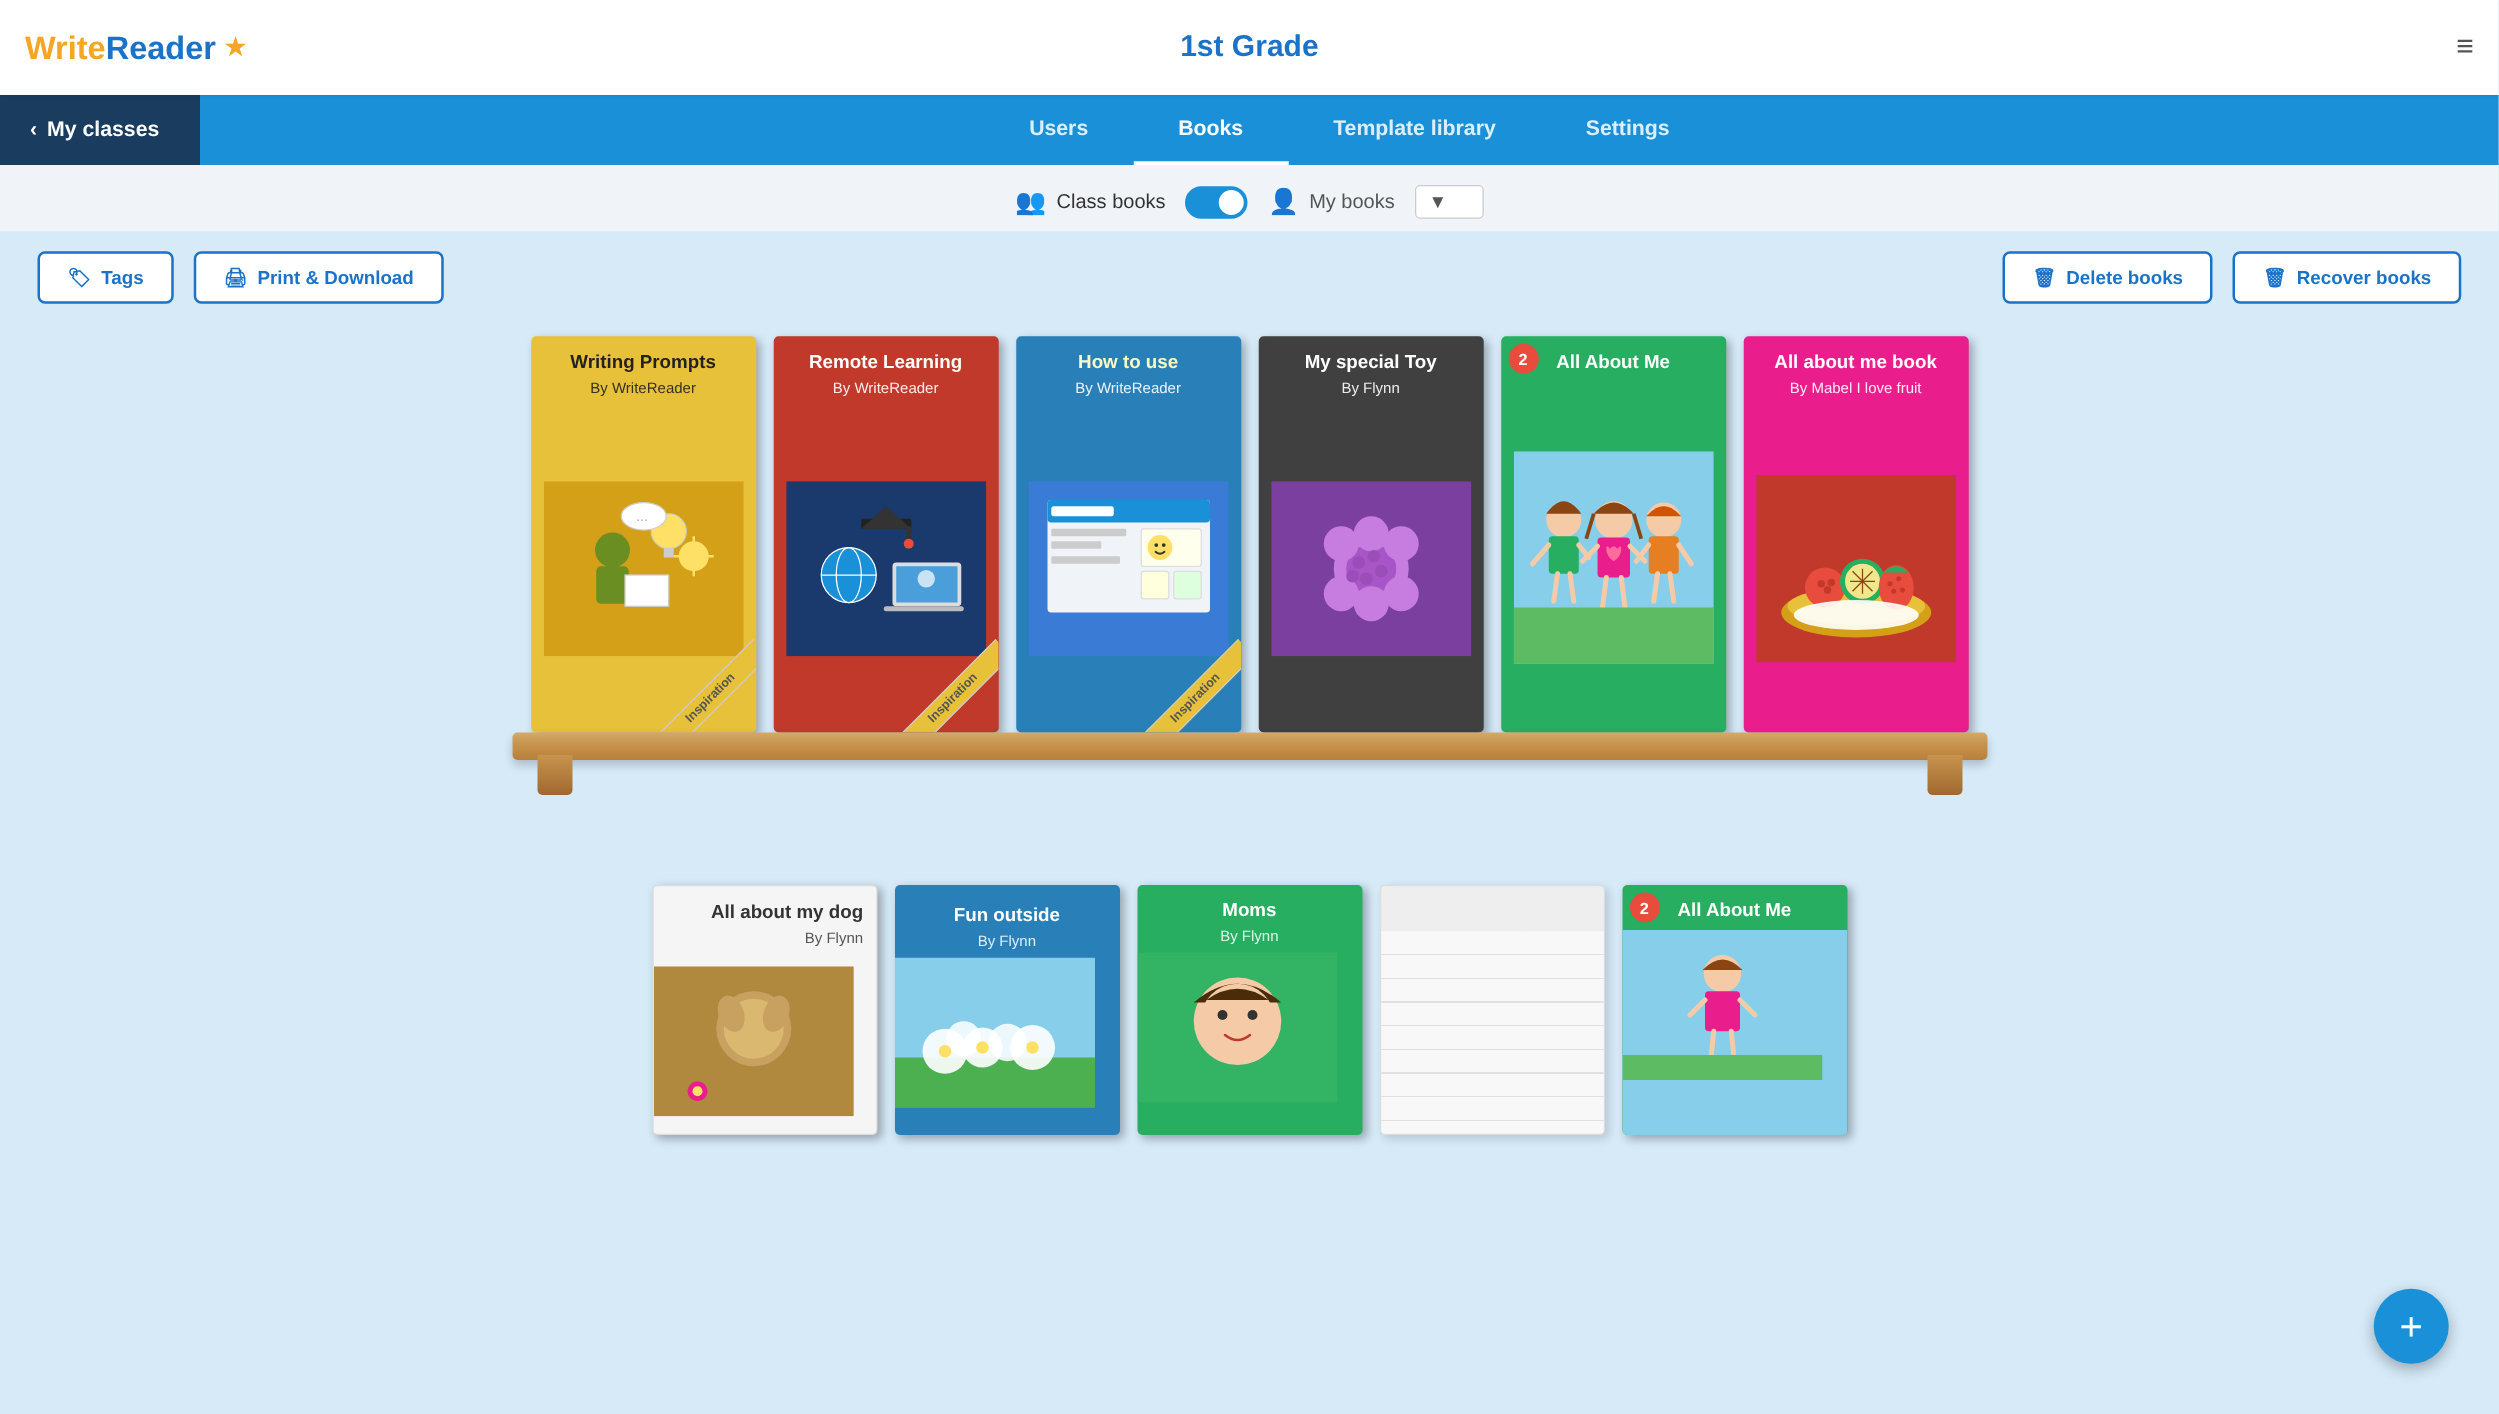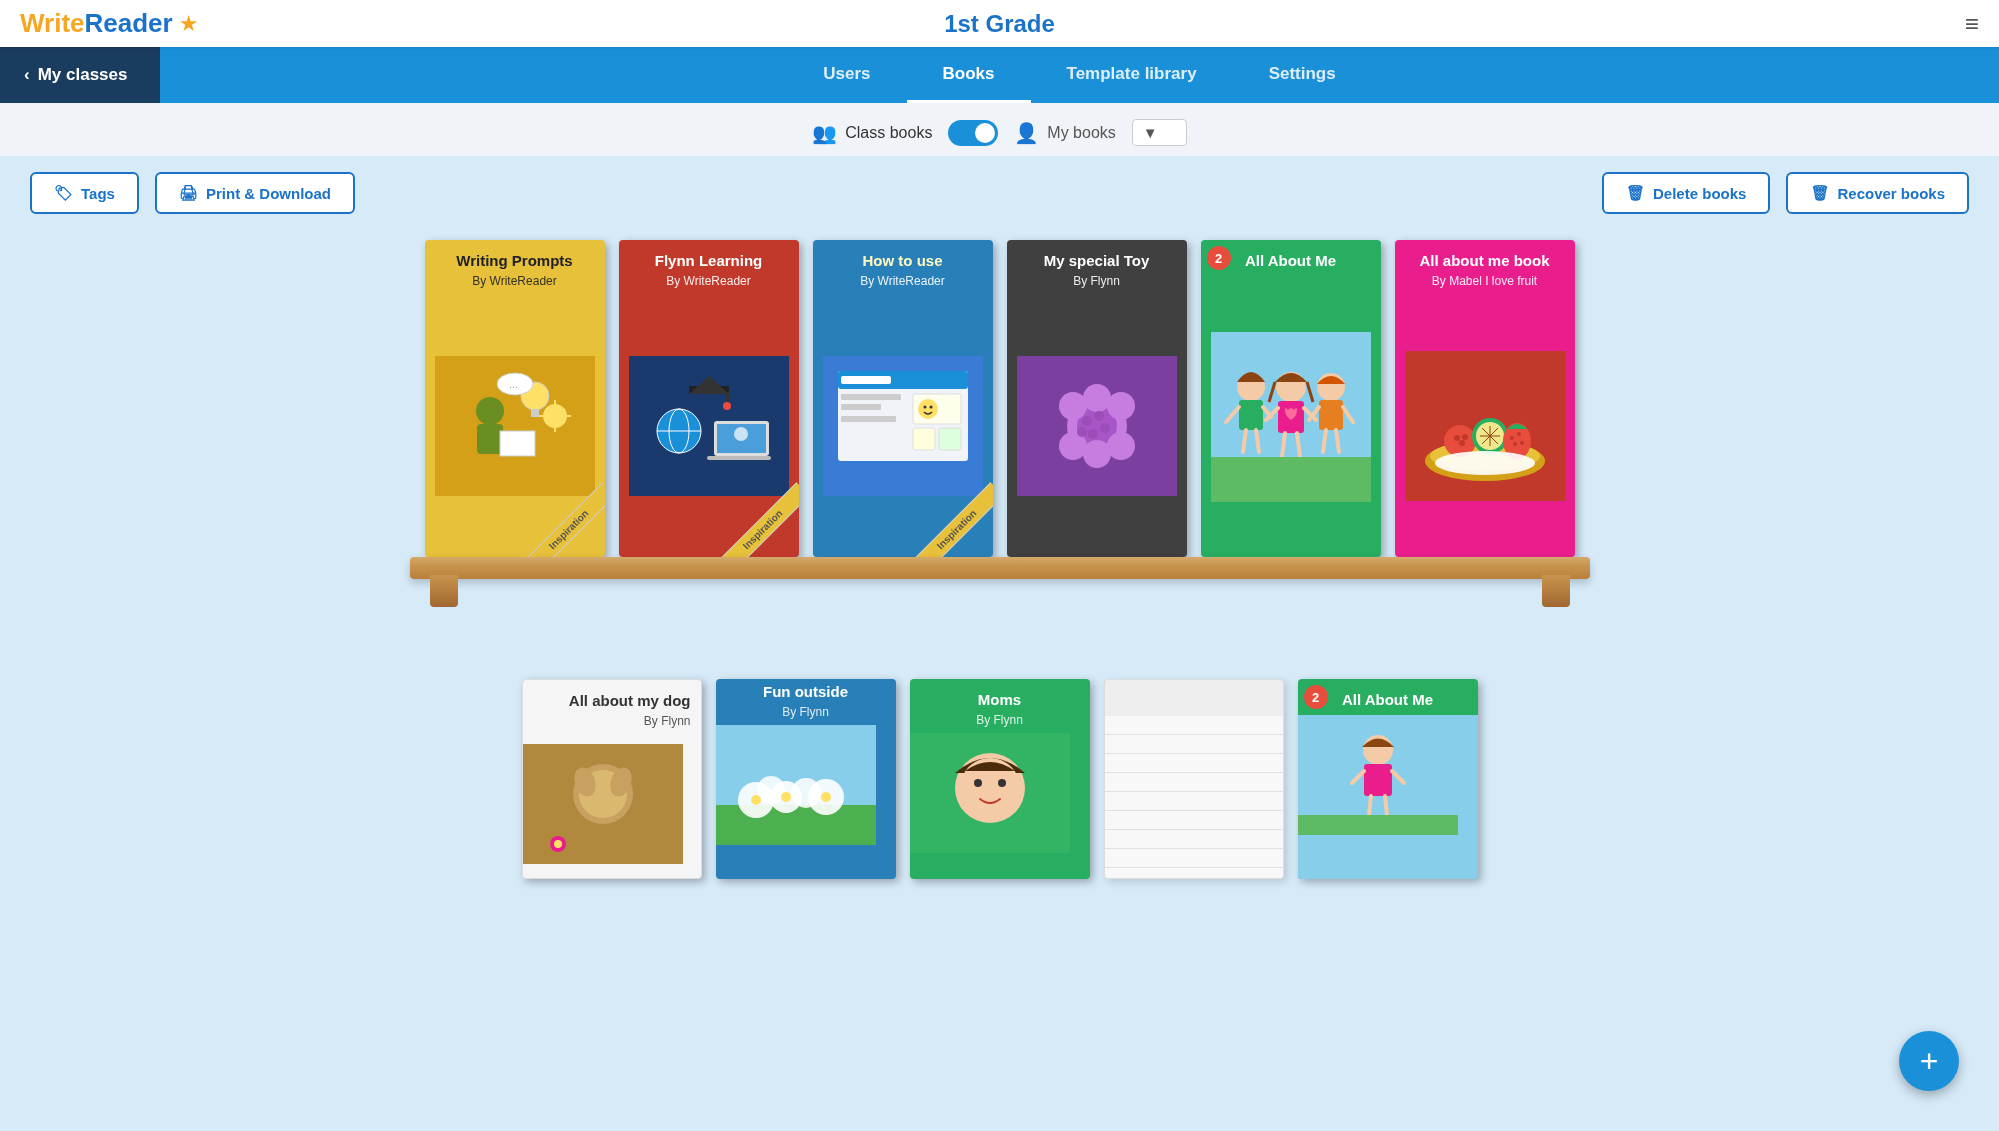--- a/index.html
+++ b/index.html
@@ -1,21 +1,21 @@
 <!DOCTYPE html>
 <html><head>
   <meta charset="utf-8">
   <style>
     * { box-sizing: border-box; margin: 0; padding: 0; }
     body { font-family: 'Segoe UI', Arial, sans-serif; background: #d6eaf8; min-height: 1131px; overflow-x: hidden; }
 
     
     .header {
       background: #fff;
-      height: 47px;
+      height: 76px;
       display: flex;
       align-items: center;
       justify-content: space-between;
       padding: 0 20px;
       box-shadow: 0 1px 3px rgba(0,0,0,0.1);
       position: relative;
       z-index: 10;
     }
     .logo {
       display: flex;
@@ -377,21 +377,21 @@
           </svg>
 
           <div style="position:absolute;bottom:0;right:0;width:90px;height:90px;overflow:hidden;">
             <div style="position:absolute;bottom:18px;right:-22px;transform:rotate(-45deg);background:#e8c13a;color:#555;font-size:10px;font-weight:bold;padding:3px 32px;white-space:nowrap;border-top:1px solid #ccc;border-bottom:1px solid #ccc;">Inspiration</div>
           </div>
         </div>
       </div>
 
       <div class="book book-red">
         <div class="book-top">
-          <div class="book-title" style="color:#fff">Flynn Learning</div>
+          <div class="book-title" style="color:#fff">Remote Learning</div>
           <div class="book-author" style="color:#fff">By WriteReader</div>
         </div>
         <div class="book-image">
           <svg viewBox="0 0 160 140" width="160" height="140">
             <rect width="160" height="140" fill="#1a3a6e"></rect>
 
             <rect x="60" y="30" width="40" height="8" fill="#222" rx="1"></rect>
             <polygon points="80,20 60,38 100,38" fill="#333"></polygon>
             <rect x="96" y="36" width="4" height="14" fill="#333"></rect>
             <circle cx="98" cy="50" r="4" fill="#e74c3c"></circle>
@@ -584,21 +584,21 @@
             <ellipse cx="62" cy="38" rx="10" ry="15" fill="#c8a060" transform="rotate(-20 62 38)"></ellipse>
             <ellipse cx="98" cy="38" rx="10" ry="15" fill="#c8a060" transform="rotate(20 98 38)"></ellipse>
 
             <circle cx="35" cy="100" r="8" fill="#e91e8c"></circle>
             <circle cx="35" cy="100" r="4" fill="#ffe066"></circle>
           </svg>
         </div>
       </div>
 
       <div class="book book-partial" style="background:#2980b9;width:180px;flex-shrink:0;cursor:pointer;border-radius:4px;box-shadow:3px 3px 8px rgba(0,0,0,0.3);overflow:hidden;">
-        <div style="padding:4px 10px 6px;text-align:center;">
+        <div style="padding:16px 10px 6px;text-align:center;">
           <div style="font-weight:bold;font-size:15px;color:#fff;line-height:1.2;">Fun outside</div>
           <div style="font-size:12px;color:rgba(255,255,255,0.85);margin-top:4px;">By Flynn</div>
         </div>
         <div style="flex:1;">
           <svg viewBox="0 0 160 120" width="160" height="120">
             <rect width="160" height="120" fill="#87ceeb"></rect>
 
             <rect y="80" width="160" height="40" fill="#4caf50"></rect>
 
             <circle cx="40" cy="75" r="18" fill="#fff" opacity="0.9"></circle>

